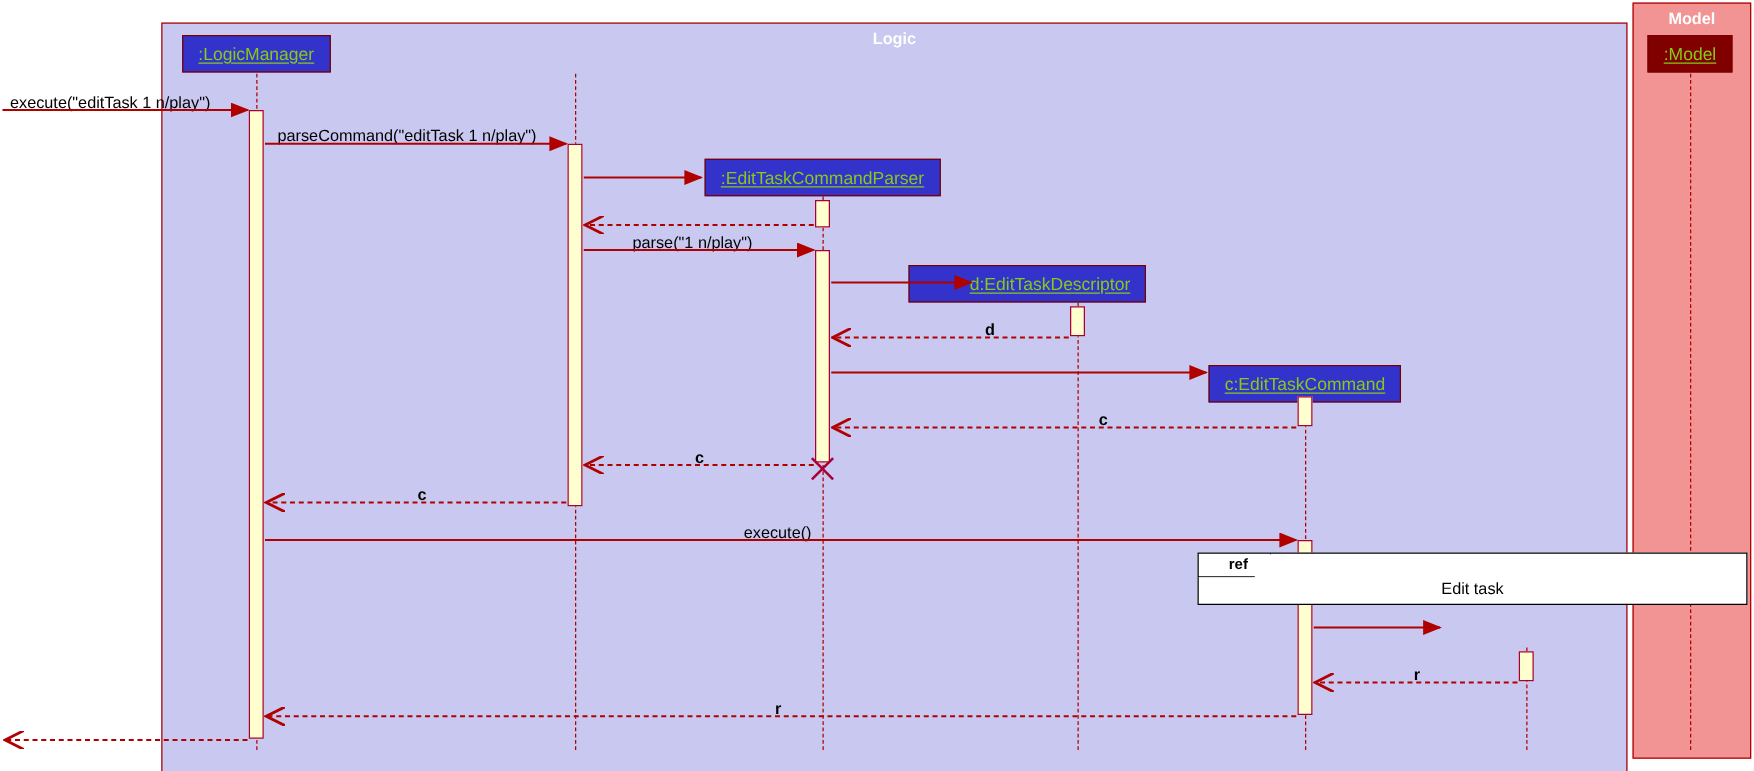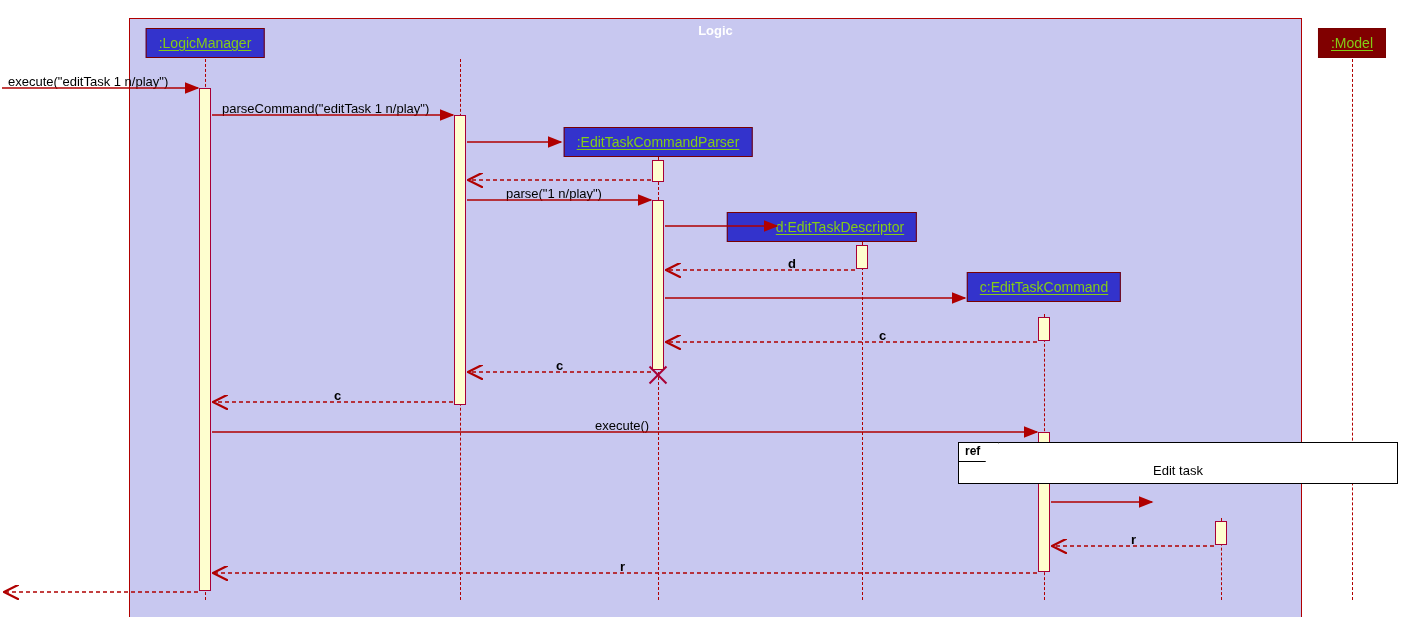--- a/index.html
+++ b/index.html
@@ -85,21 +85,21 @@
     background: #fff;
     border: 1.5px solid #000;
     box-sizing: border-box;
   }
   .refbox .tab {
     position: absolute;
     left: -1px; top: -1px;
     height: 18px;
     background: #fff;
     border: 1.5px solid #000;
-    padding: 0 18px 0 6px;
+    padding: 0 18px 0 24px;
     font-weight: 700;
     font-size: 12px;
     line-height: 17px;
     clip-path: polygon(0 0, 100% 0, calc(100% - 14px) 100%, 0 100%);
   }
   .refbox .label {
     position: absolute;
     left: 50%;
     bottom: 5px;
     transform: translateX(-50%);
@@ -113,34 +113,37 @@
     pointer-events: none;
   }
 </style>
 </head>
 <body>
 
 <div class="arena">
 
   <div class="frame" style="left:129px; top:18px; width:1173px; height:605px; background:#c8c8f0; border-color:#b00000;">
     <span class="title">Logic</span>
+  </div>
+  <div class="frame" style="left:1306px; top:2px; width:95px; height:605px; background:#f29494; border-color:#b00000;">
+    <span class="title">Model</span>
   </div>
 
   <div class="lifeline" style="left:205px; top:59px; height:541px; border-color:#b00000;"></div>
   <div class="lifeline" style="left:460px; top:59px; height:541px; border-color:#b00000;"></div>
   <div class="lifeline" style="left:658px; top:157px; height:443px; border-color:#b00000;"></div>
   <div class="lifeline" style="left:862px; top:242px; height:358px; border-color:#b00000;"></div>
   <div class="lifeline" style="left:1044px; top:314px; height:286px; border-color:#b00000;"></div>
   <div class="lifeline" style="left:1221px; top:518px; height:82px; border-color:#b00000;"></div>
   <div class="lifeline" style="left:1352px; top:59px; height:541px; border-color:#b00000;"></div>
 
   <div class="participant blue" style="left:205px; top:28px;">:LogicManager</div>
   <div class="participant blue" style="left:658px; top:127px;">:EditTaskCommandParser</div>
   <div class="participant blue" style="left:822px; top:212px;padding-left:48px;">d:EditTaskDescriptor</div>
-  <div class="participant blue" style="left:1044px; top:272px;">c:EditTaskCommand</div>
+  <div class="participant blue" style="left:1044px; top:292px;">c:EditTaskCommand</div>
   <div class="participant red" style="left:1352px; top:28px;">:Model</div>
 
   <div class="activation" style="left:205px; top:88px;  height:503px;"></div>
   <div class="activation" style="left:460px; top:115px; height:290px;"></div>
   <div class="activation" style="left:658px; top:160px; height:22px;"></div>
   <div class="activation" style="left:658px; top:200px; height:170px;"></div>
   <div class="activation" style="left:862px; top:245px; height:24px;"></div>
   <div class="activation" style="left:1044px; top:317px; height:24px;"></div>
   <div class="activation" style="left:1044px; top:432px; height:140px;"></div>
   <div class="activation" style="left:1221px; top:521px; height:24px;"></div>

